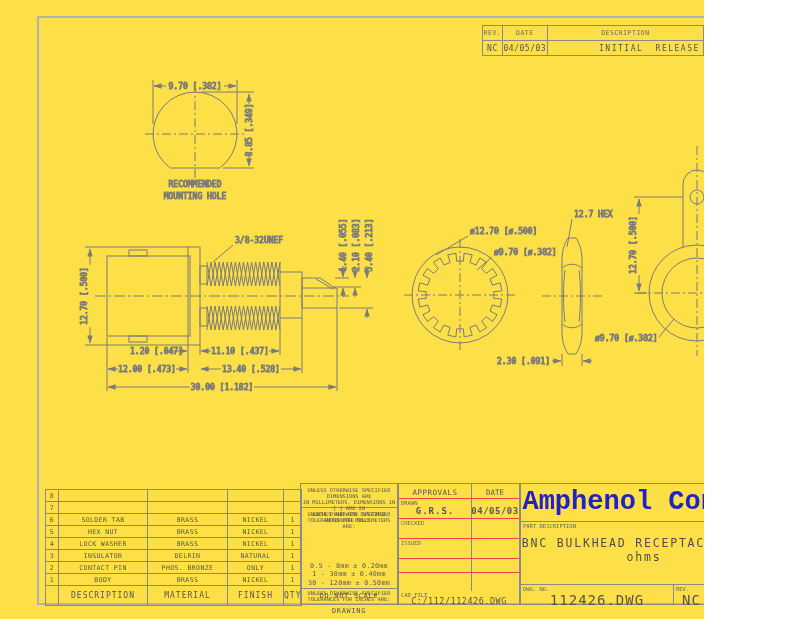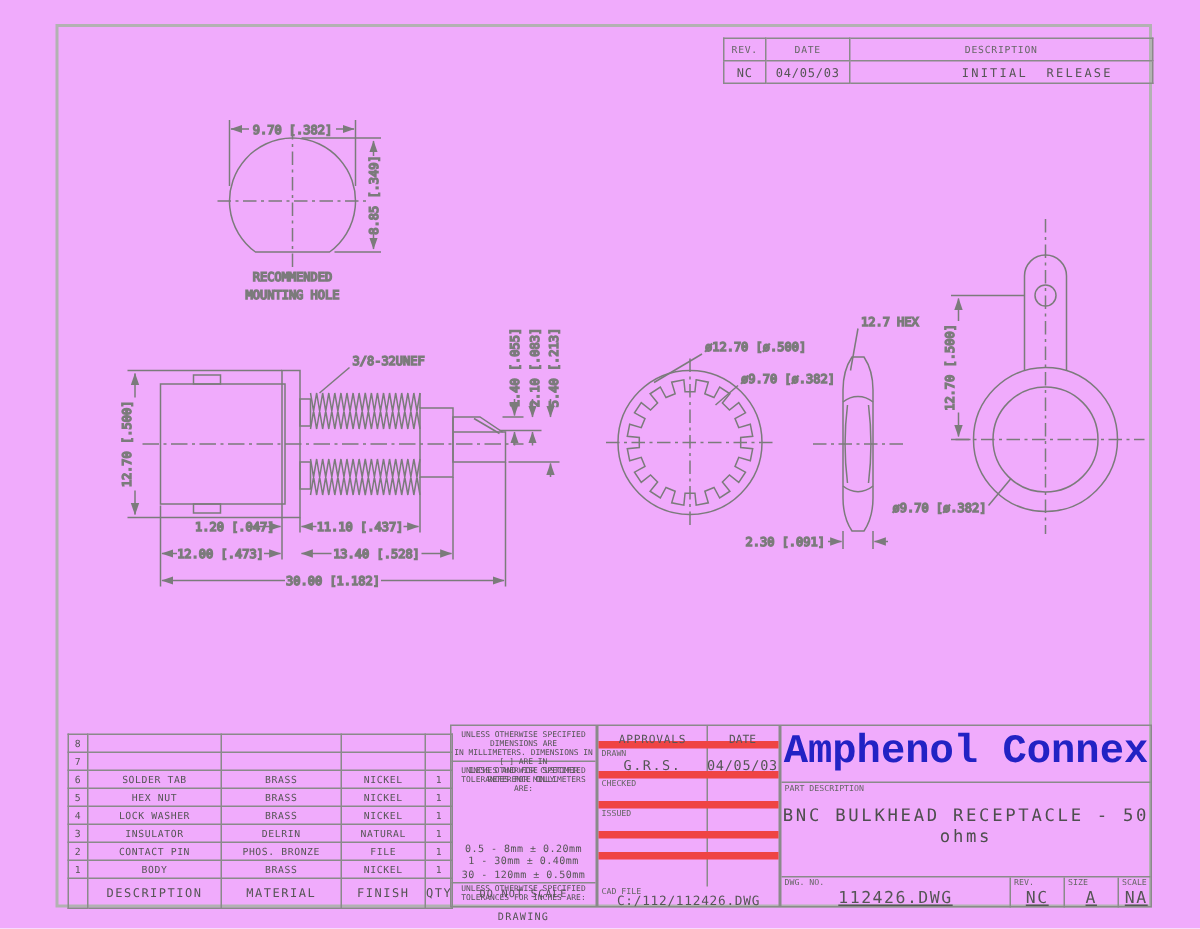--- a/index.html
+++ b/index.html
@@ -1,16 +1,16 @@
 <!DOCTYPE html>
 <html><head>
 <meta charset="utf-8">
 <style>
   html,body{margin:0;padding:0;background:#fff;}
-  .sheet{position:relative;width:800px;height:619px;background:#f0abfc;overflow:hidden;
+  .sheet{position:relative;width:704px;height:619px;background:#fde047;overflow:hidden;
          font-family:"DejaVu Sans Mono",monospace;color:#555;}
   .abs{position:absolute;}
   .frame{left:37px;top:16px;width:731px;height:589px;border:2px solid #b2b2b2;box-sizing:border-box;}
   table{border-collapse:collapse;}
   td{border:1px solid #8a8a8a;text-align:center;padding:0;white-space:nowrap;overflow:hidden;}
   
   .revtbl{left:482px;top:25px;}
   .revtbl td{height:14px;font-size:8px;letter-spacing:.5px;}
   .revtbl .hdr{font-size:6.5px;color:#666;}
   
@@ -20,33 +20,33 @@
   
   .tol{left:300px;top:483px;width:98px;height:122px;border:1px solid #8a8a8a;box-sizing:border-box;}
   .tol .units{font-size:5.3px;line-height:6.1px;text-align:center;padding-top:3px;height:20px;
               border-bottom:1px solid #8a8a8a;letter-spacing:0;}
   .tol .sec{font-size:5.3px;line-height:6.1px;text-align:center;margin-top:3px;}
   .tol .num{font-size:6.7px;line-height:8.2px;text-align:center;letter-spacing:.3px;margin-top:33px;}
   .tol .dns{position:absolute;left:0;right:0;bottom:0;height:15px;border-top:1px solid #8a8a8a;
             font-size:6.8px;text-align:center;line-height:15px;letter-spacing:.8px;}
   
   .appr{left:398px;top:483px;width:122px;height:122px;border:1px solid #8a8a8a;box-sizing:border-box;}
-  .appr .row{position:absolute;left:0;width:100%;border-bottom:5px solid #ef4444;box-sizing:border-box;padding-left:40px;}
+  .appr .row{position:absolute;left:0;width:100%;border-bottom:1px solid #ef4444;box-sizing:border-box;padding-left:40px;}
   .appr .vline{position:absolute;left:72px;top:0;width:0;height:107px;border-left:1px solid #8a8a8a;}
   .tiny{position:absolute;top:1px;left:2px;font-size:5.5px;color:#666;letter-spacing:0;}
-  .cellval{font-size:9px;letter-spacing:1px;}
+  .cellval{font-size:9px;letter-spacing:1px;font-weight:bold;}
   
   .title{left:520px;top:483px;width:248px;height:122px;border:1px solid #8a8a8a;box-sizing:border-box;}
   .title .row{position:absolute;left:0;width:100%;border-top:1px solid #8a8a8a;box-sizing:border-box;}
   .logo{font-family:Liberation Mono, monospace;font-weight:bold;font-size:27px;text-align:center;
         line-height:37px;letter-spacing:0px;}
   .pdesc{font-size:11.5px;letter-spacing:1.8px;text-align:center;color:#4e4e4e;}
   .pno{font-size:13px;letter-spacing:3px;text-align:center;color:#4e4e4e;}
   .bcell{position:absolute;top:0;height:100%;border-left:1px solid #8a8a8a;box-sizing:border-box;}
-  .bval{position:absolute;left:0;right:0;top:7px;text-align:center;font-size:11px;letter-spacing:1px;text-decoration:underline;}
+  .bval{position:absolute;left:0;right:0;top:7px;text-align:center;font-size:14px;letter-spacing:1px;}
   svg text{fill:#555;font-family:"DejaVu Sans Mono",monospace;font-size:8px;letter-spacing:0;}
 </style>
 </head>
 <body>
 
 <div class="sheet">
 
   <div class="abs frame"></div>
 
   <table class="abs revtbl">
@@ -248,21 +248,21 @@
           <td>3</td>
           <td>INSULATOR</td>
           <td>DELRIN</td>
           <td>NATURAL</td>
           <td>1</td>
         </tr>
     <tr>
           <td>2</td>
           <td>CONTACT PIN</td>
           <td>PHOS. BRONZE</td>
-          <td>FILE</td>
+          <td>ONLY</td>
           <td>1</td>
         </tr>
     <tr>
           <td>1</td>
           <td>BODY</td>
           <td>BRASS</td>
           <td>NICKEL</td>
           <td>1</td>
         </tr>
     <tr class="foot">

